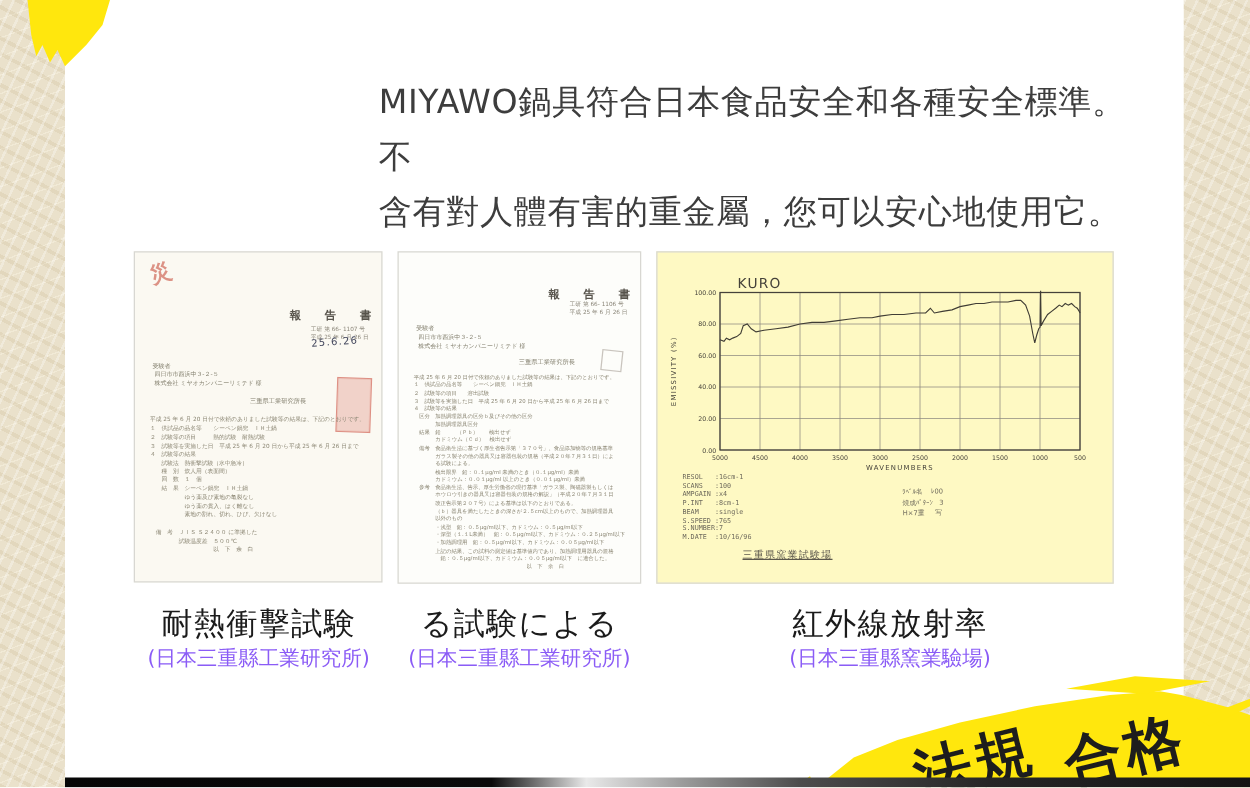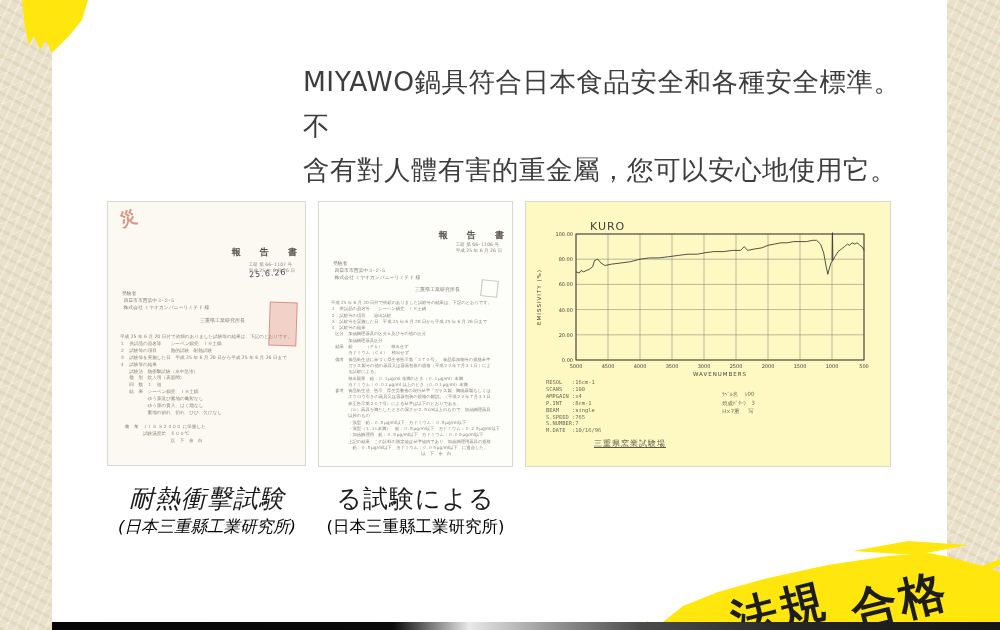--- a/index.html
+++ b/index.html
@@ -59,22 +59,22 @@
   #chart-svg{position:absolute;left:0;top:0;}
   #chart-settings{position:absolute;left:20px;top:177px;color:#6e6a5c;
     font-family:"DejaVu Sans Mono",monospace;font-size:5.4px;line-height:6.9px;white-space:pre;}
   #chart-notes{position:absolute;left:196px;top:188px;color:#6e6a5c;font-size:5.4px;
     line-height:8.5px;white-space:pre;transform:rotate(-1deg);}
   #chart-footer{position:absolute;left:32px;top:236px;color:#5c584c;font-size:8px;
     text-decoration:underline;letter-spacing:1px;margin-left:36px;}
   
   .cert-label{position:absolute;text-align:center;z-index:3;color:#1b1b1b;}
   .cert-title{font-size:25px;font-weight:500;letter-spacing:1px;line-height:30px;}
-  .cert-org{font-size:16.5px;color:#000000;line-height:26px;}
-  #label1{left:92px;top:484px;width:230px;font-style:italic;}
+  .cert-org{font-size:16.5px;color:#8b5cf6;line-height:26px;}
+  #label1{left:92px;top:484px;width:230px;}
   #label2{left:318px;top:484px;width:195px;}
   #label3{left:597px;top:484px;width:230px;}
   
   #bottom-band{position:absolute;left:52px;width:948px;top:622px;height:8px;z-index:7;
     background:linear-gradient(90deg,#060606 0%,#0a0a0a 36%,#e9e9e9 44%,#9c9c9c 52%,
       #4c4c4c 62%,#262626 78%,#141414 100%);}
   
   #brush-svg{position:absolute;left:628px;top:520px;width:372px;height:110px;z-index:6;}
   .brush-word{font-size:46px;font-weight:700;letter-spacing:3px;fill:#1d1d1d;}
 </style>
@@ -168,20 +168,24 @@
   </div>
 
   <div id="label1" class="cert-label">
     <div class="cert-title">耐熱衝擊試験</div>
     <div class="cert-org">(日本三重縣工業研究所)</div>
   </div>
   <div id="label2" class="cert-label">
     <div class="cert-title">る試験による</div>
     <div class="cert-org">(日本三重縣工業研究所)</div>
   </div>
+  <div id="label3" class="cert-label">
+    <div class="cert-title">紅外線放射率</div>
+    <div class="cert-org">(日本三重縣窯業驗場)</div>
+  </div>
 
   <svg id="brush-svg" viewBox="0 0 372 110">
     <polygon class="brush-fill" fill="#FFE70D" points="25,110 55,86 90,72 140,58 200,45 260,36 300,33 317,36 340,42 355,46 372,52 372,110"></polygon>
     <polygon class="brush-fill" fill="#FFE70D" points="225,31 280,21 340,25 288,35"></polygon>
     <polygon class="brush-fill" fill="#FFE70D" points="330,55 372,39 372,45 340,61"></polygon>
     <polygon class="brush-fill" fill="#FFE70D" points="8,109 20,101 24,109"></polygon>
     <text class="brush-word" x="108" y="117" transform="rotate(-14 108 117)">法規</text>
     <text class="brush-word" x="228" y="108" transform="rotate(-14 228 108)">合格</text>
   </svg>
 

